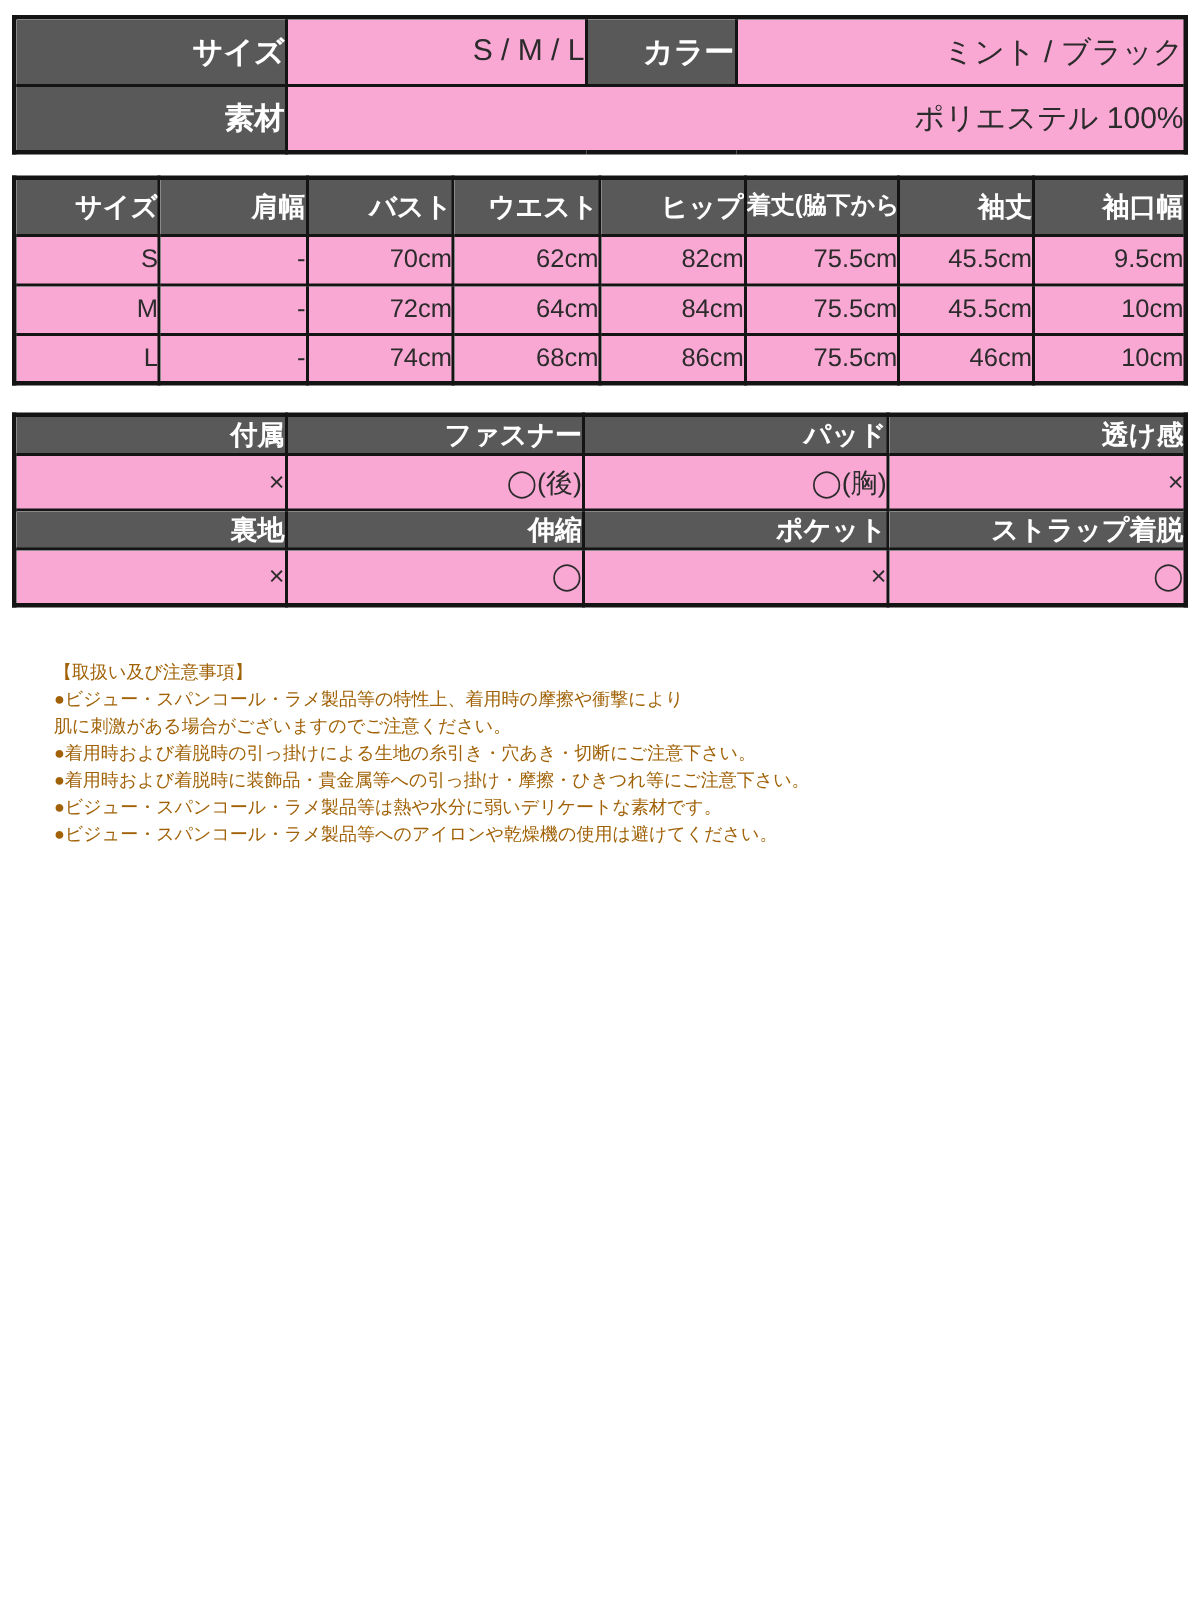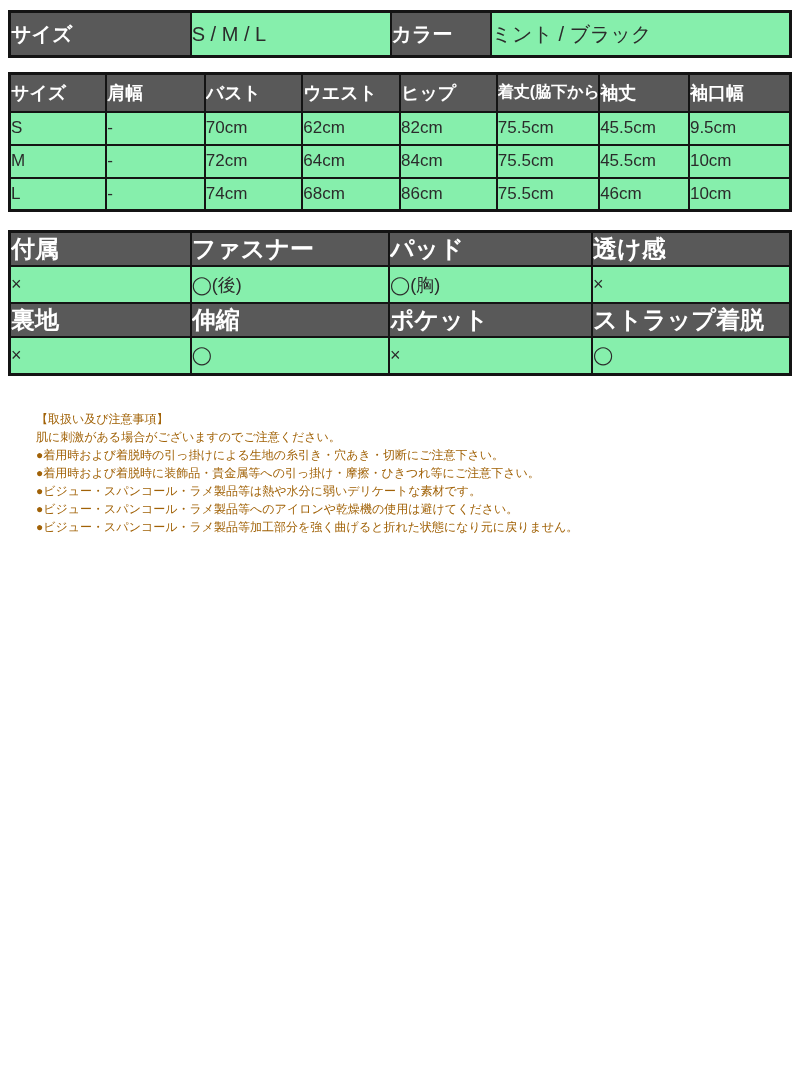--- a/index.html
+++ b/index.html
@@ -14,45 +14,45 @@
   .sheet { padding: 10px 8px 0 8px; }
 
   table.tbl {
     border-collapse: collapse;
     width: 784px;
     table-layout: fixed;
     border: 3px solid #141414;
   }
   .tbl th, .tbl td {
     border: 2px solid #141414;
-    text-align: left;
+    text-align: right;
     vertical-align: middle;
     padding: 0;
     overflow: hidden;
     white-space: nowrap;
   }
   .tbl th {
     background: #595959;
     color: #ffffff;
     font-weight: bold;
   }
-  .tbl td { background: #86efac; }
+  .tbl td { background: #f9a8d4; }
 
   
   .tbl-info th, .tbl-info td { height: 45px; font-size: 20px; }
 
   
   .tbl-size { margin-top: 14px; }
   .tbl-size th { height: 38px; font-size: 18px; }
   .tbl-size th.small { font-size: 16px; }
   .tbl-size td { height: 33px; font-size: 17px; }
 
   
   .tbl-spec { margin-top: 18px; }
-  .tbl-spec th { height: 18px; font-size: 24px; }
+  .tbl-spec th { height: 18px; font-size: 18px; }
   .tbl-spec td { height: 37px; font-size: 18px; }
 
   
   .notes {
     margin: 34px 28px 0 28px;
     font-size: 12px;
     line-height: 18px;
     color: #a16207;
   }
   .notes .line { white-space: nowrap; }
@@ -68,20 +68,24 @@
         <col style="width:25.6%">
         <col style="width:12.8%">
         <col style="width:38.4%">
     </colgroup>
     <tbody>
       <tr>
         <th>サイズ</th>
         <td>S / M / L</td>
         <th>カラー</th>
         <td>ミント / ブラック</td>
+      </tr>
+      <tr>
+        <th>素材</th>
+        <td colspan="3">ポリエステル 100%</td>
       </tr>
     </tbody>
   </table>
 
   <table class="tbl tbl-size">
     <colgroup>
       <col style="width:12.4%">
         <col style="width:12.6%">
         <col style="width:12.5%">
         <col style="width:12.5%">
@@ -164,21 +168,21 @@
         <td>×</td>
         <td>◯</td>
         <td>×</td>
         <td>◯</td>
       </tr>
     </tbody>
   </table>
 
   <div class="notes">
     <div class="line">【取扱い及び注意事項】</div>
+    <div class="line">●ビジュー・スパンコール・ラメ製品等の特性上、着用時の摩擦や衝撃により</div>
     <div class="line">肌に刺激がある場合がございますのでご注意ください。</div>
     <div class="line">●着用時および着脱時の引っ掛けによる生地の糸引き・穴あき・切断にご注意下さい。</div>
     <div class="line">●着用時および着脱時に装飾品・貴金属等への引っ掛け・摩擦・ひきつれ等にご注意下さい。</div>
     <div class="line">●ビジュー・スパンコール・ラメ製品等は熱や水分に弱いデリケートな素材です。</div>
     <div class="line">●ビジュー・スパンコール・ラメ製品等へのアイロンや乾燥機の使用は避けてください。</div>
-    <div class="line">●ビジュー・スパンコール・ラメ製品等加工部分を強く曲げると折れた状態になり元に戻りません。</div>
   </div>
 
 </div>
 
 </body></html>

